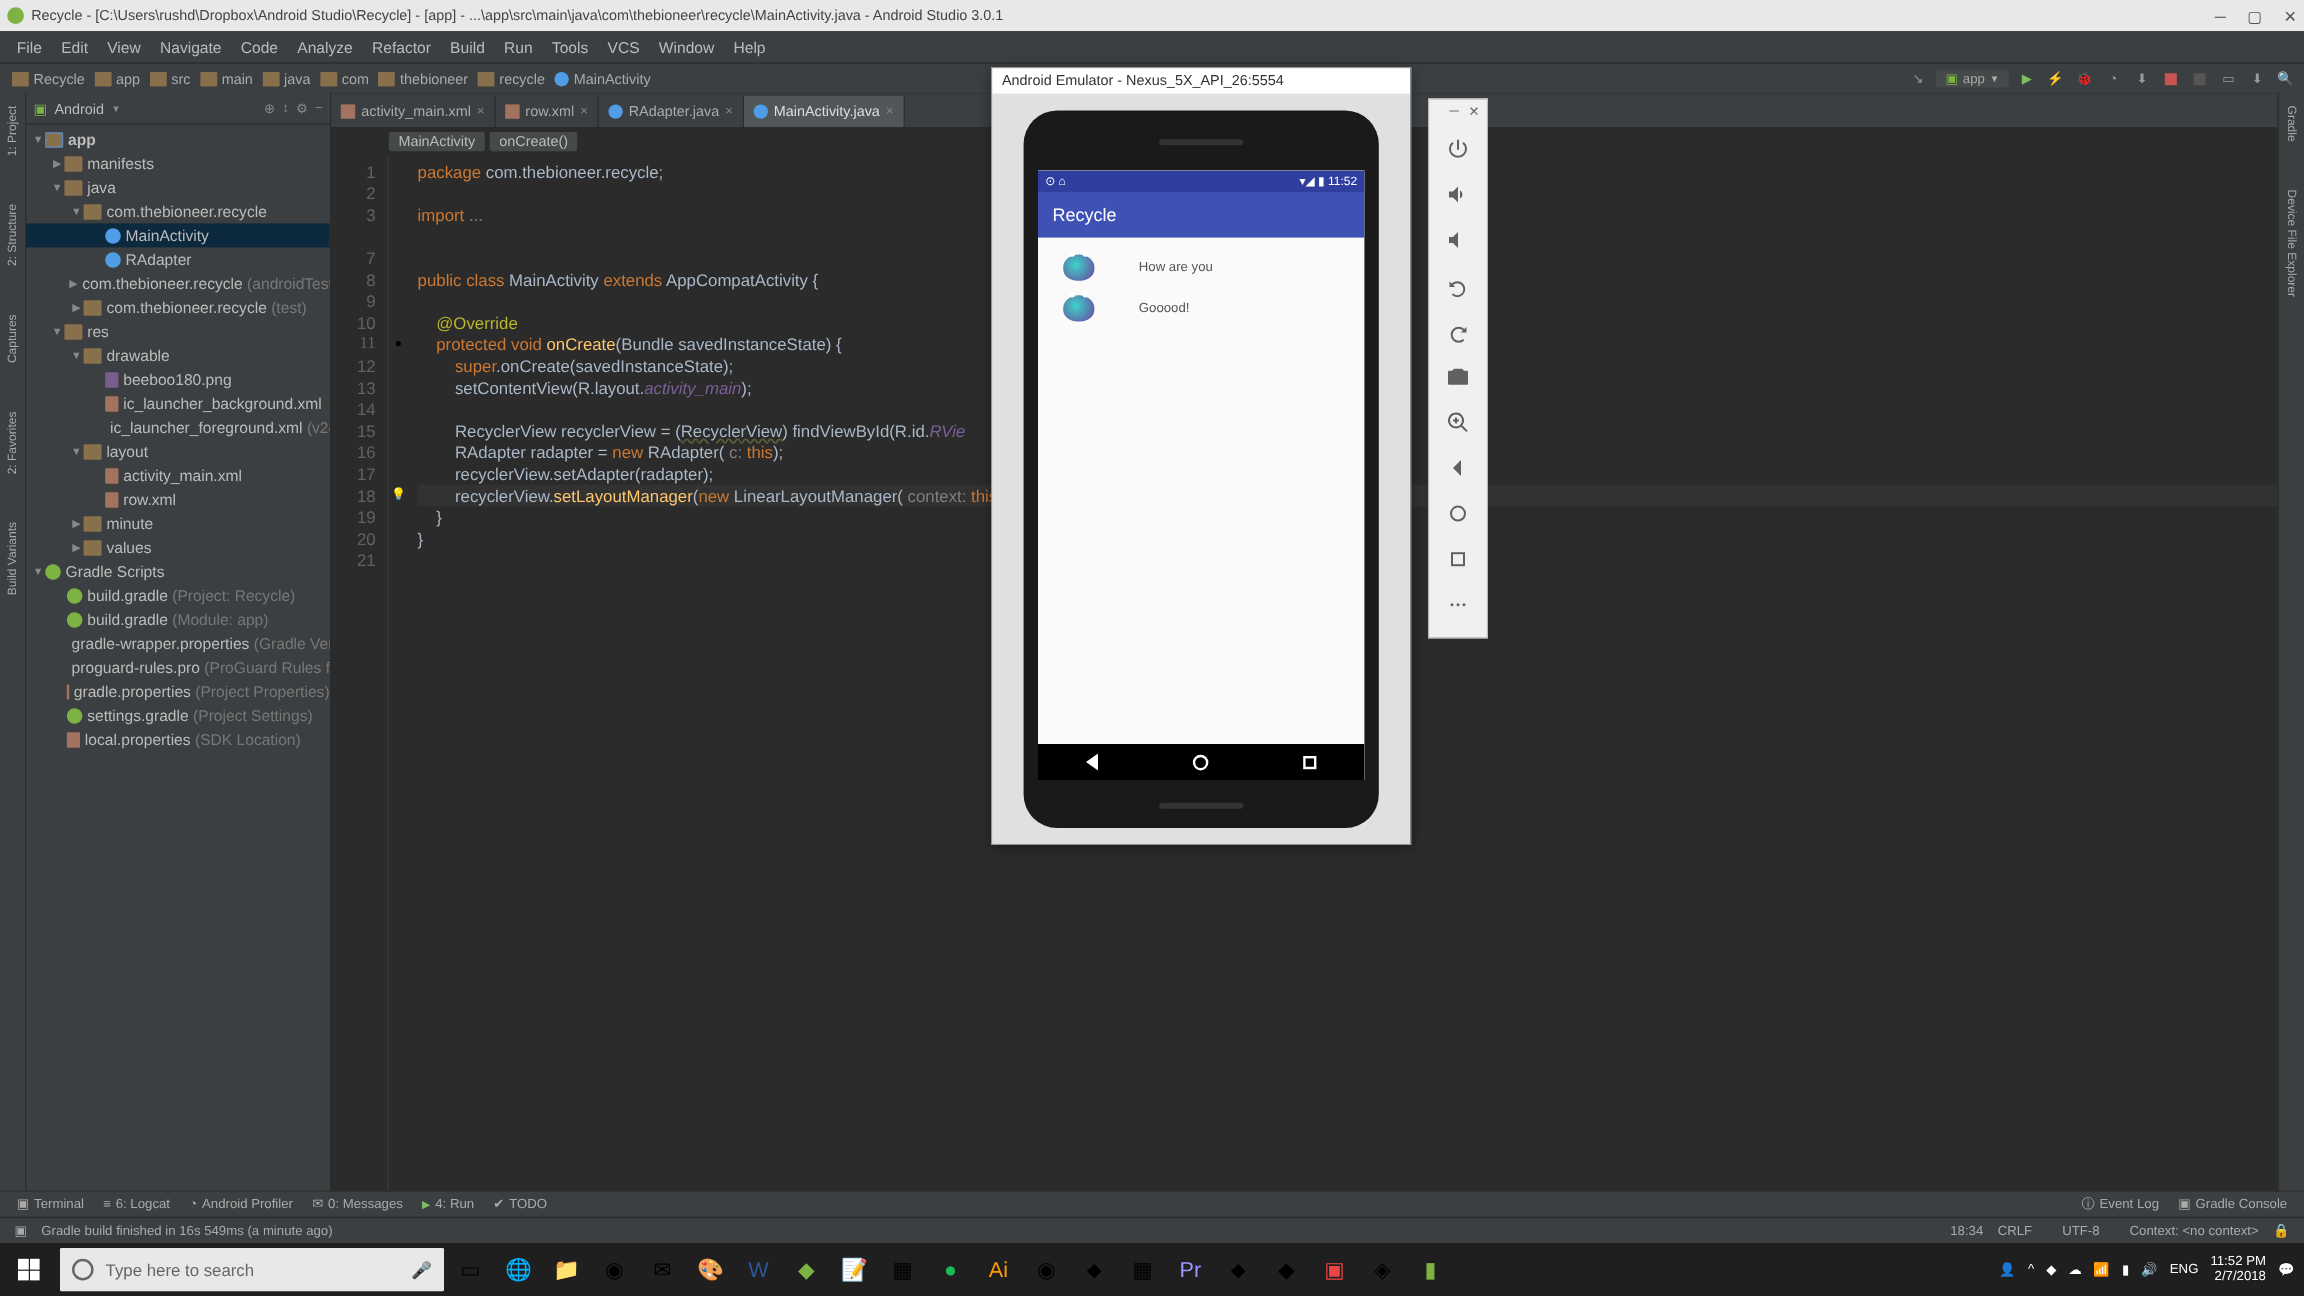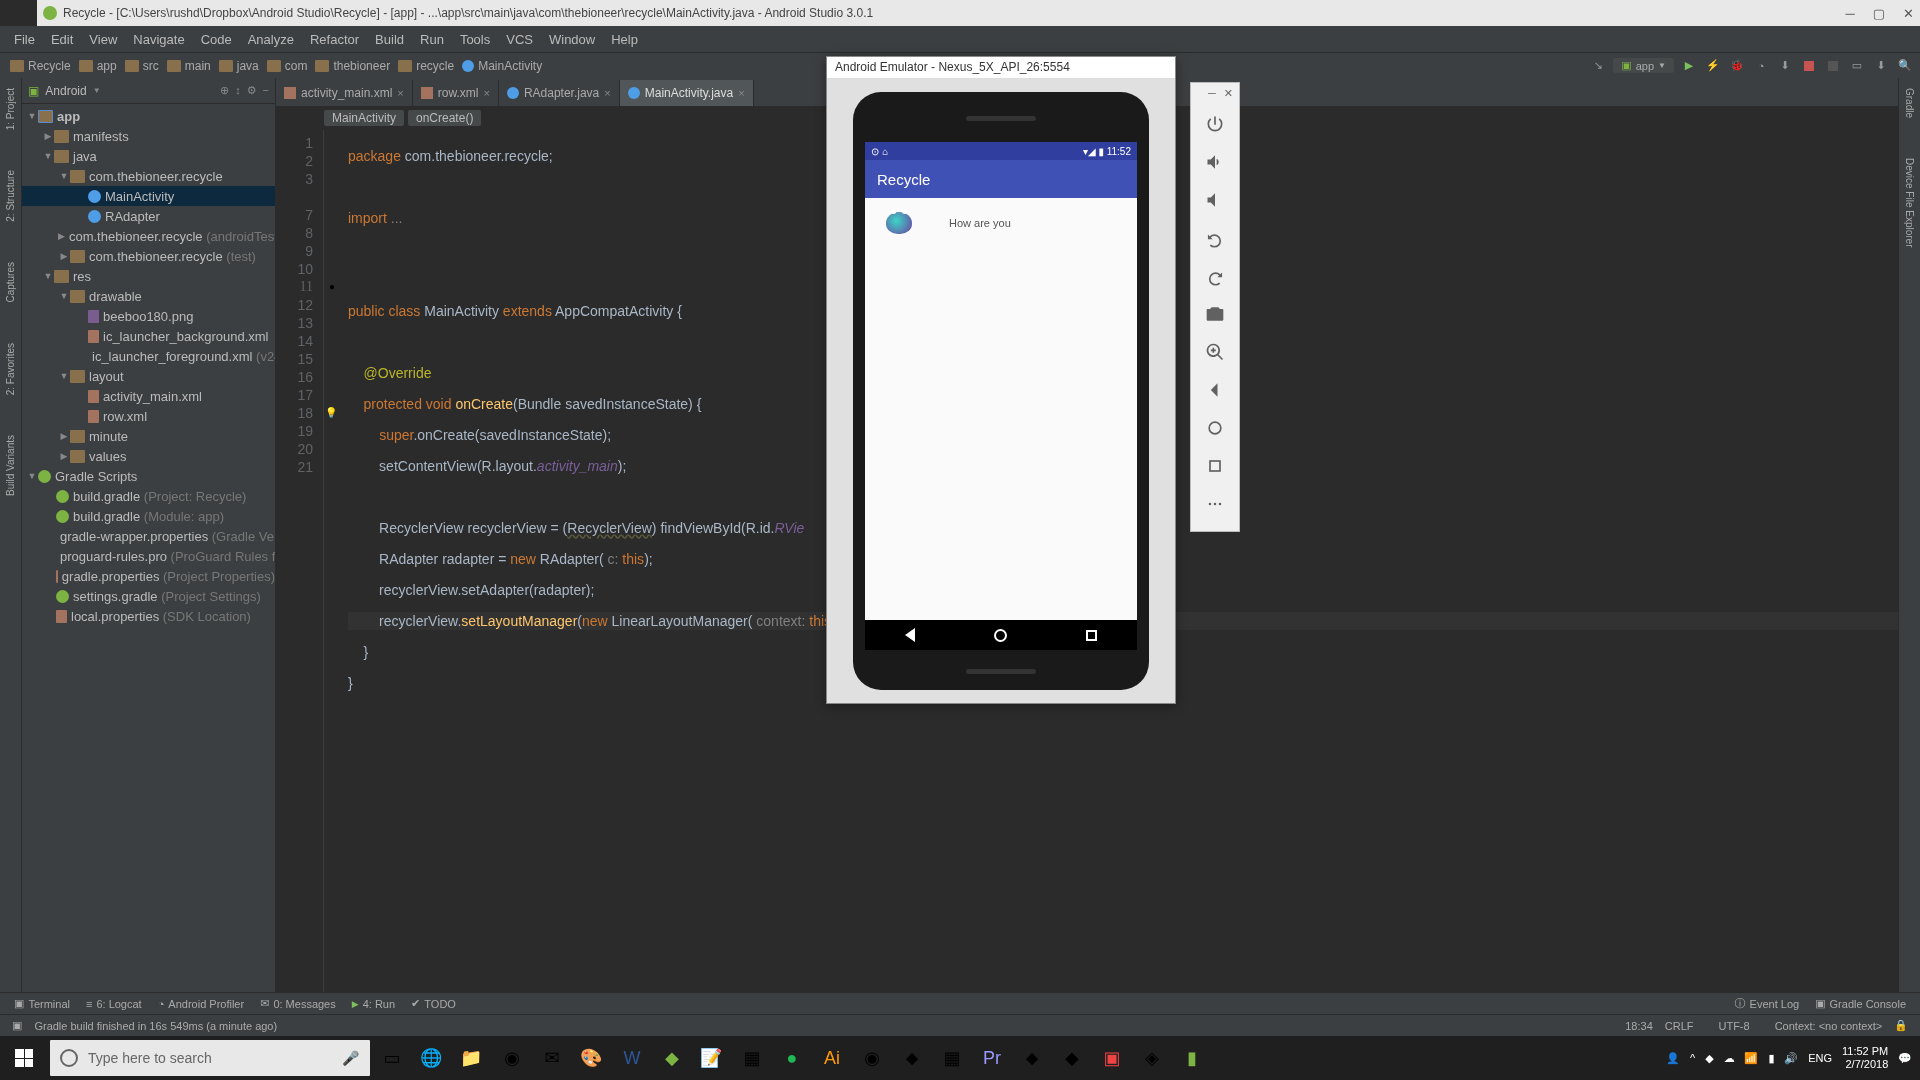--- a/index.html
+++ b/index.html
@@ -1,19 +1,19 @@
 <!DOCTYPE html>
 <html><head>
 <meta charset="utf-8">
 <style>
 * { margin: 0; padding: 0; box-sizing: border-box; font-family: "Segoe UI", Arial, sans-serif; }
 body { width: 1920px; height: 1080px; background: #2b2b2b; overflow: hidden; position: relative; }
 
 
-.titlebar { height: 26px; background: #e8e8e8; display: flex; align-items: center; padding: 0 6px; font-size: 12px; color: #444; margin-left: 37px; }
+.titlebar { height: 26px; background: #e8e8e8; display: flex; align-items: center; padding: 0 6px; font-size: 12px; color: #444; }
 .titlebar .icon { width: 14px; height: 14px; background: #7cb342; border-radius: 50%; margin-right: 6px; }
 .titlebar .buttons { margin-left: auto; display: flex; gap: 18px; color: #555; font-size: 13px; }
 .titlebar .buttons span { cursor: pointer; }
 
 
 .menubar { height: 26px; background: #3c3f41; display: flex; align-items: center; padding: 0 6px; font-size: 13px; color: #bbb; }
 .menubar span { padding: 0 8px; cursor: pointer; }
 .menubar span:first-child { text-decoration-color: transparent; }
 
 
@@ -68,21 +68,21 @@
 .gutter-nums { width: 48px; background: #2b2b2b; color: #606366; text-align: right; padding: 4px 10px 0 0; border-right: 1px solid #3c3f41; }
 .gutter-marks { width: 16px; background: #2b2b2b; padding-top: 4px; }
 .gutter-marks div { height: 18px; font-size: 10px; text-align: center; }
 .code { flex: 1; padding: 4px 0 0 8px; color: #a9b7c6; white-space: pre; }
 .kw { color: #cc7832; }
 .an { color: #bbb529; }
 .fn { color: #ffc66d; }
 .cm { color: #808080; }
 .it { font-style: italic; color: #7a5f99; }
 .err { color: #a9b7c6; text-decoration: underline wavy #5c5c3a; }
-.code-line { height: 18px; margin-top: 13px; }
+.code-line { height: 18px; }
 .code-line.hl { background: #323232; }
 
 
 .bottom-tools { height: 22px; background: #3c3f41; border-top: 1px solid #2b2b2b; display: flex; align-items: center; font-size: 11px; color: #aaa; padding: 0 6px; }
 .bottom-tools .bt { padding: 0 8px; display: flex; align-items: center; gap: 4px; cursor: pointer; }
 .bottom-tools .play-sm { color: #7bbf5e; font-size: 9px; }
 .bottom-tools .spacer { flex: 1; }
 .statusbar { height: 22px; background: #3c3f41; border-top: 1px solid #2b2b2b; display: flex; align-items: center; font-size: 11px; color: #aaa; padding: 0 6px; }
 .statusbar .spacer { flex: 1; }
 .statusbar span { padding: 0 6px; }
@@ -467,20 +467,26 @@
         </div>
         <div class="appbar">
             <span>Recycle</span>
           </div>
         <div class="list">
           <div class="lrow">
               <div class="bug">
                 <span></span>
               </div>
               <span>How are you</span>
+            </div>
+          <div class="lrow">
+              <div class="bug">
+                <span></span>
+              </div>
+              <span>Gooood!</span>
             </div>
         </div>
         <div class="navbuttons">
           <div class="nb-tri"></div>
           <div class="nb-circ"></div>
           <div class="nb-sq"></div>
         </div>
       </div>
       <div class="speaker2"></div>
     </div>

